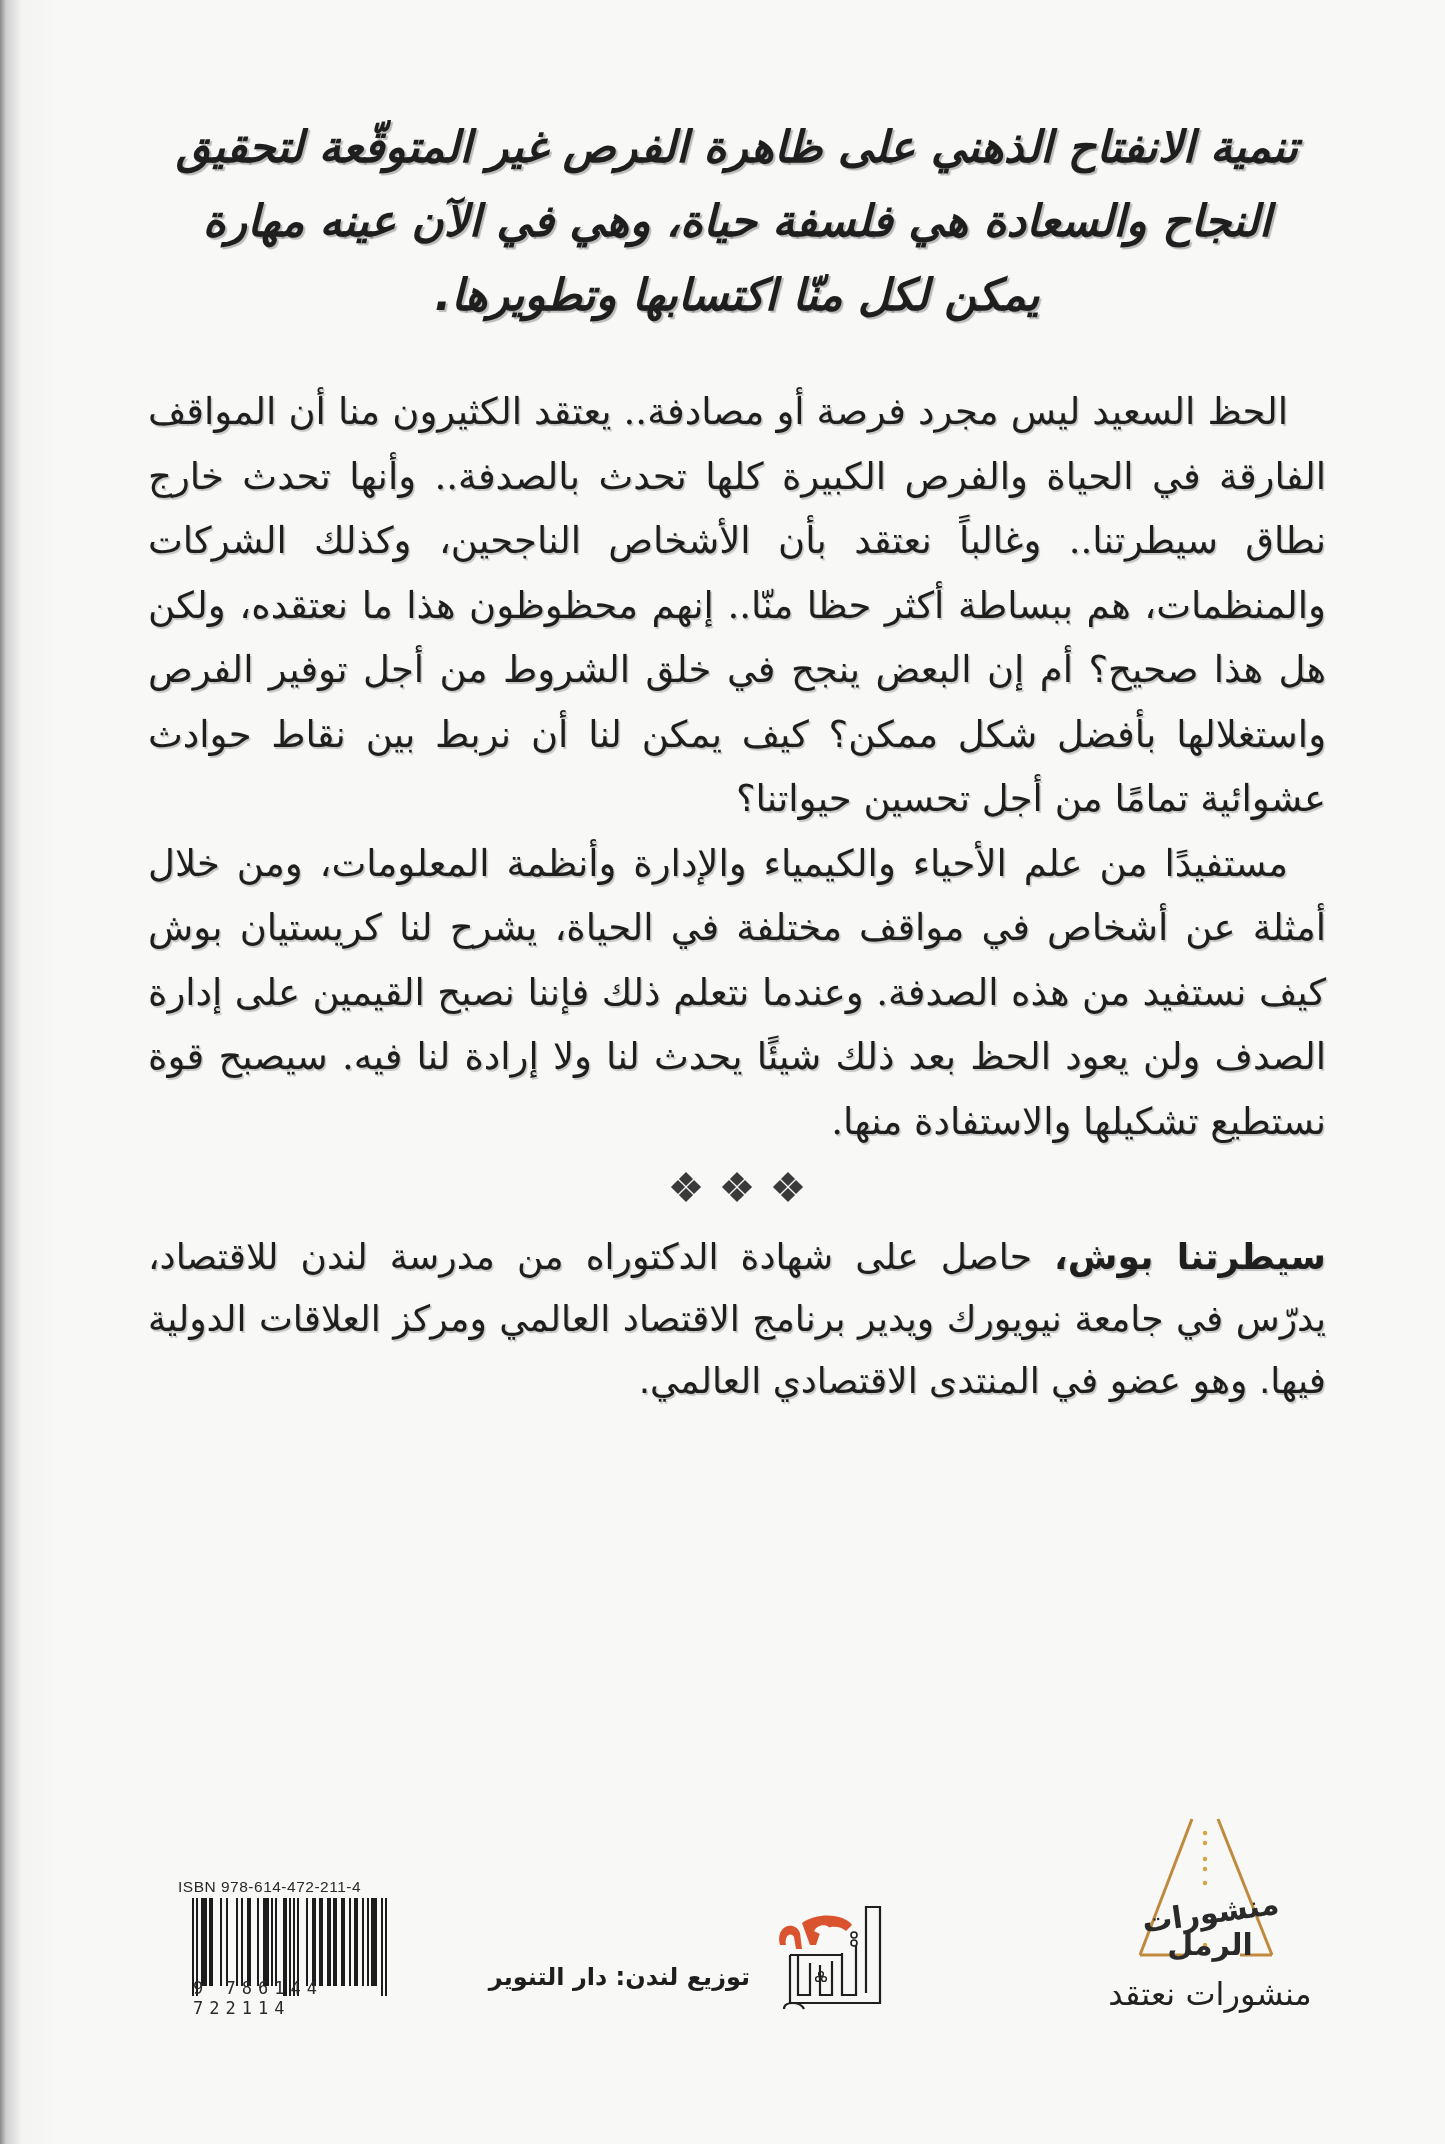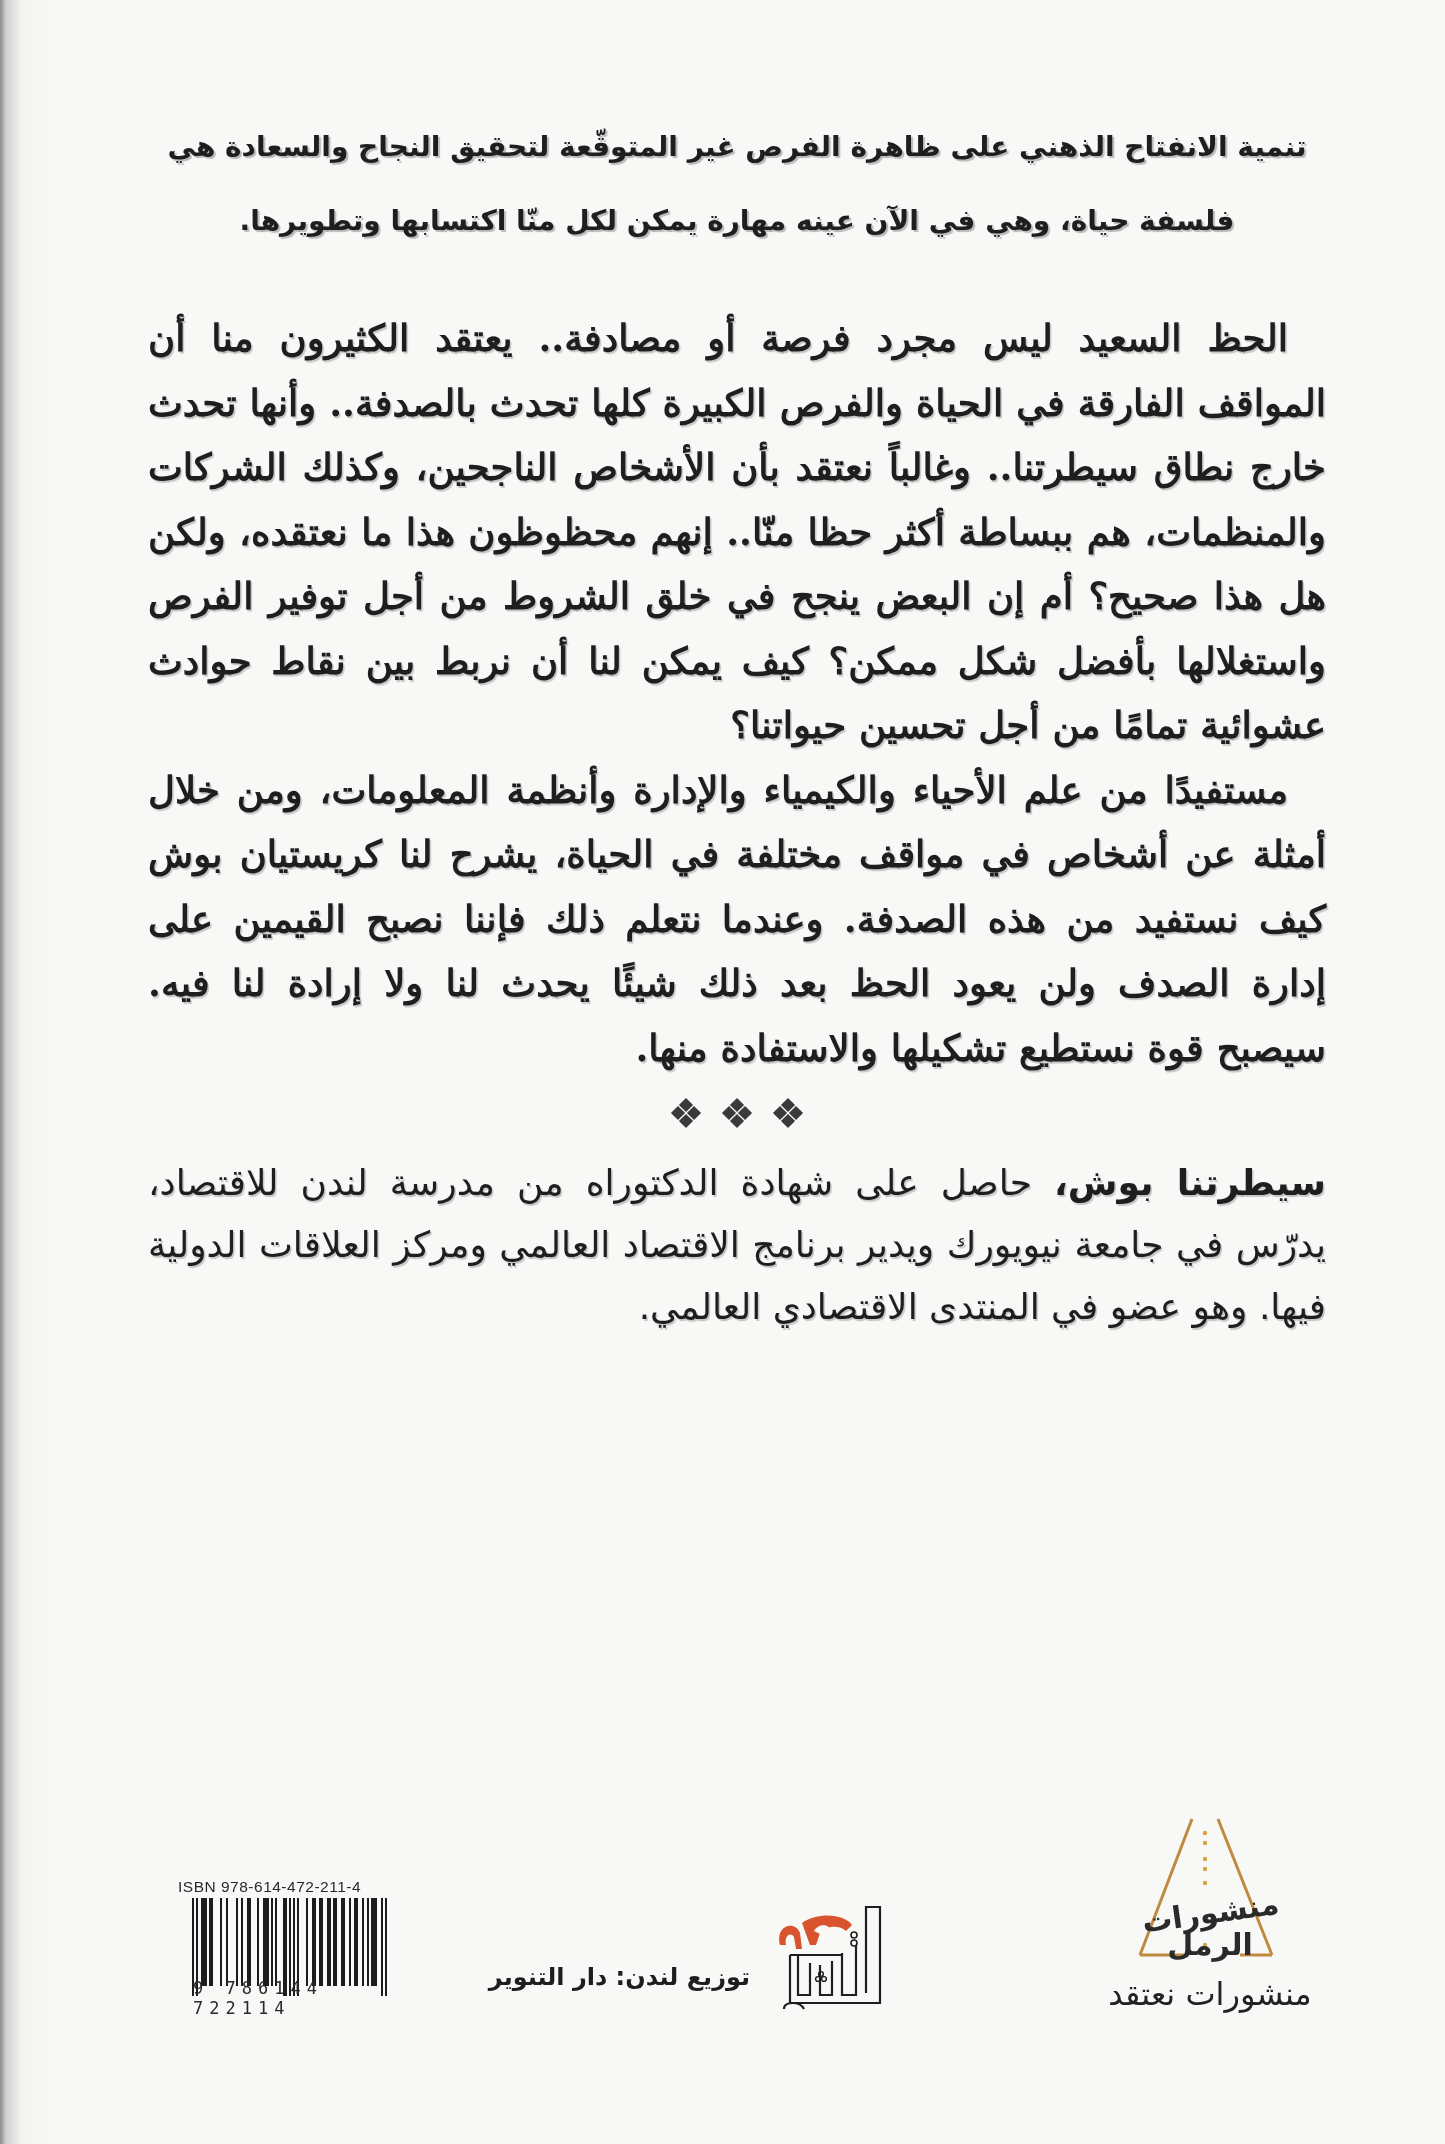--- a/index.html
+++ b/index.html
@@ -13,33 +13,33 @@
   .page {
     position:absolute; inset:0;
     background: linear-gradient(90deg, #8a8a8a 0px, #cfcfcf 6px, #f4f4f2 22px, #f8f8f6 60px, #f8f8f6 100%);
   }
   .content {
     position:absolute; left:148px; width:1178px; top:110px;
     direction:rtl; text-align:justify; text-align-last:right;
   }
   .tagline {
     font-family:"DejaVu Sans", sans-serif;
-    font-weight:bold; font-size:28px; line-height:74px;
+    font-weight:bold; font-size:44px; line-height:74px;
     text-align:center; text-align-last:center;
     margin:0 0 48px 0;
     text-shadow: 2px 2px 1px rgba(0,0,0,0.25);
     padding:0 6px;
+    font-style:italic;
   }
   .para {
     font-family:"DejaVu Serif", serif;
     font-size:37px; line-height:64.5px;
     margin:0;
     text-indent:38px;
     text-shadow: 1.5px 1.5px 1px rgba(0,0,0,0.2);
-    font-weight: bold;
   }
   .divider {
     text-align:center; text-align-last:center;
     margin:20px 0 18px 0; height:34px;
     direction:ltr;
   }
   .diamond {
     display:inline-block; width:26px; height:26px; margin:0 10px;
     position:relative;
   }

